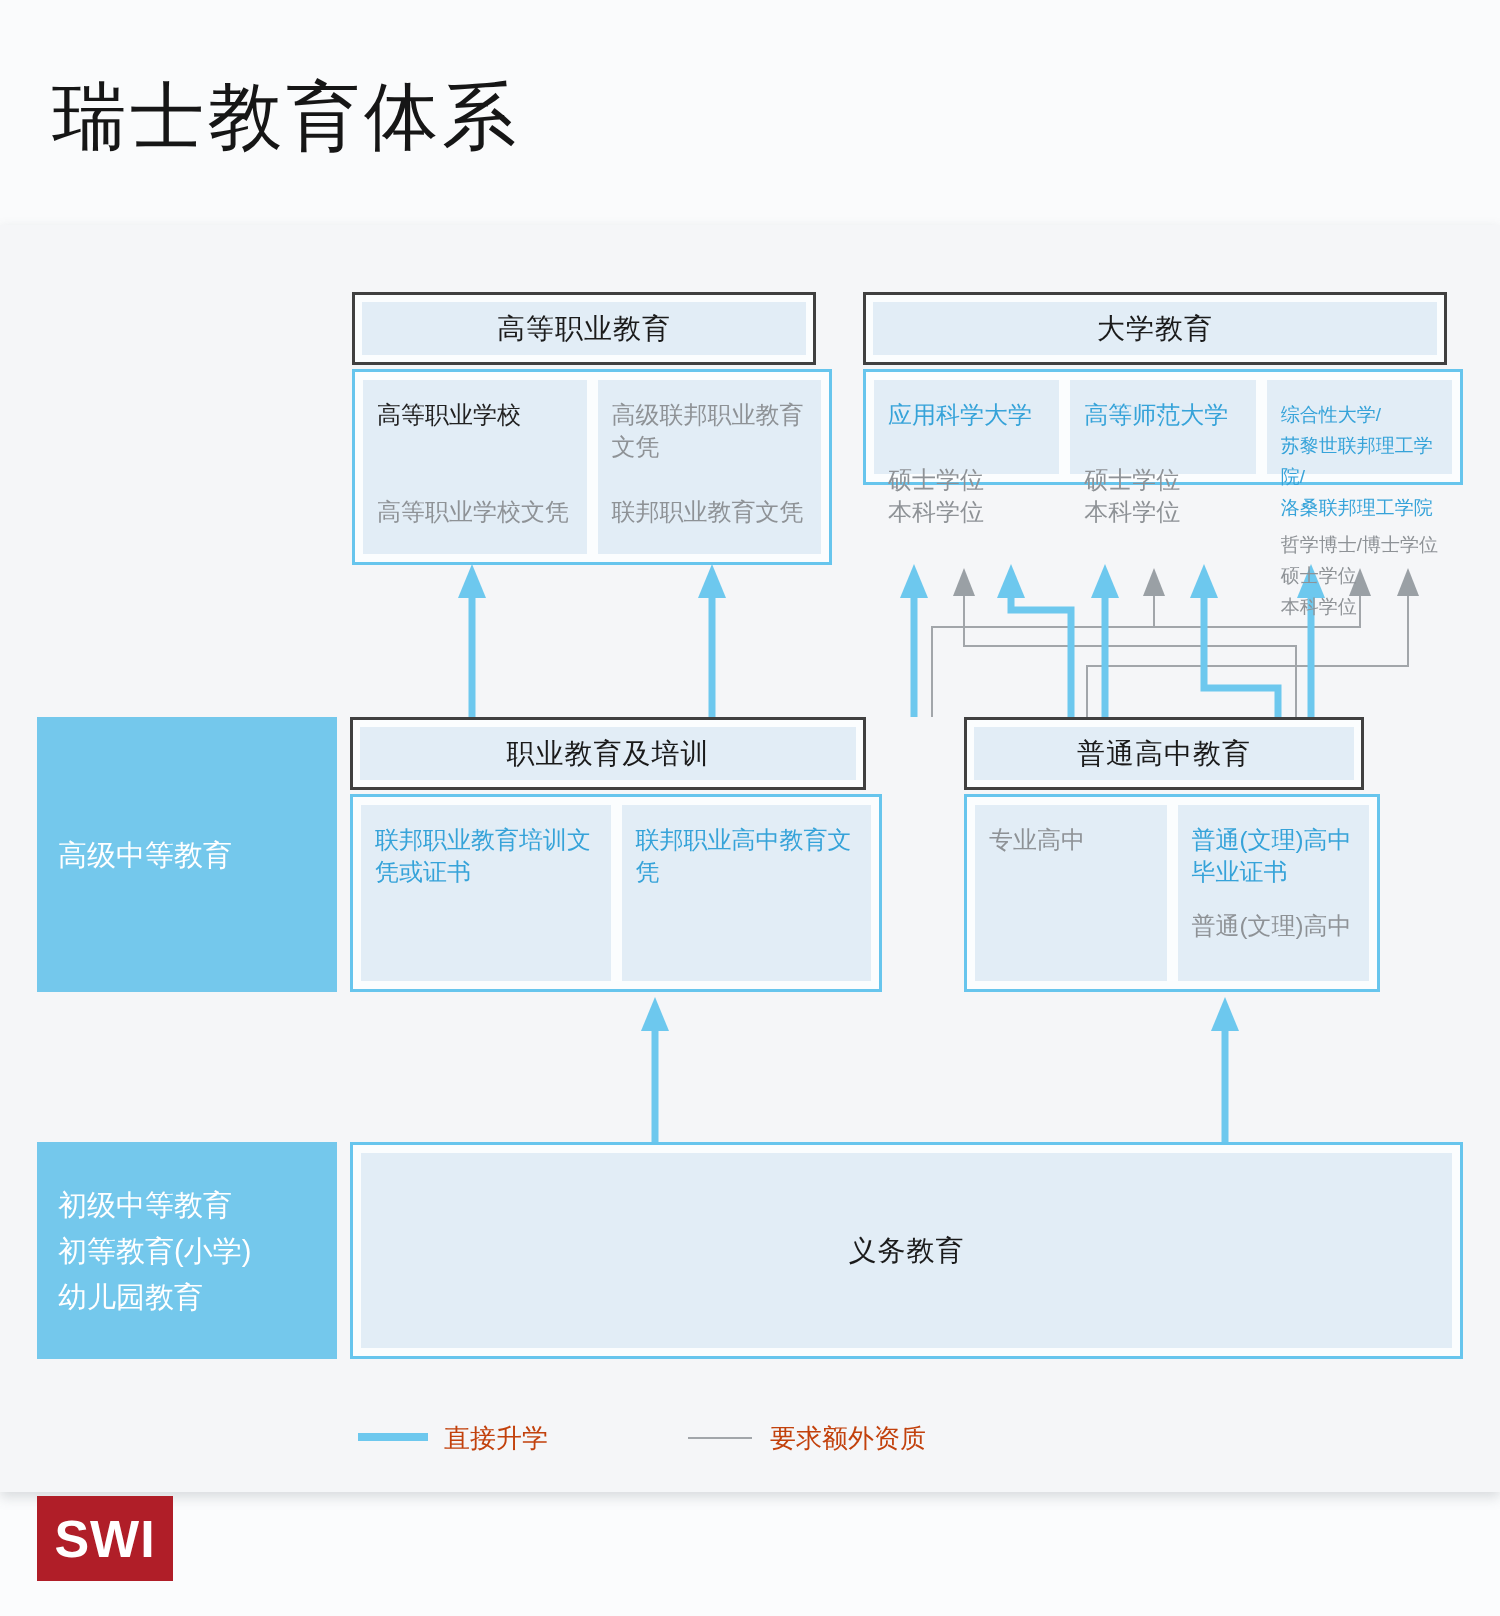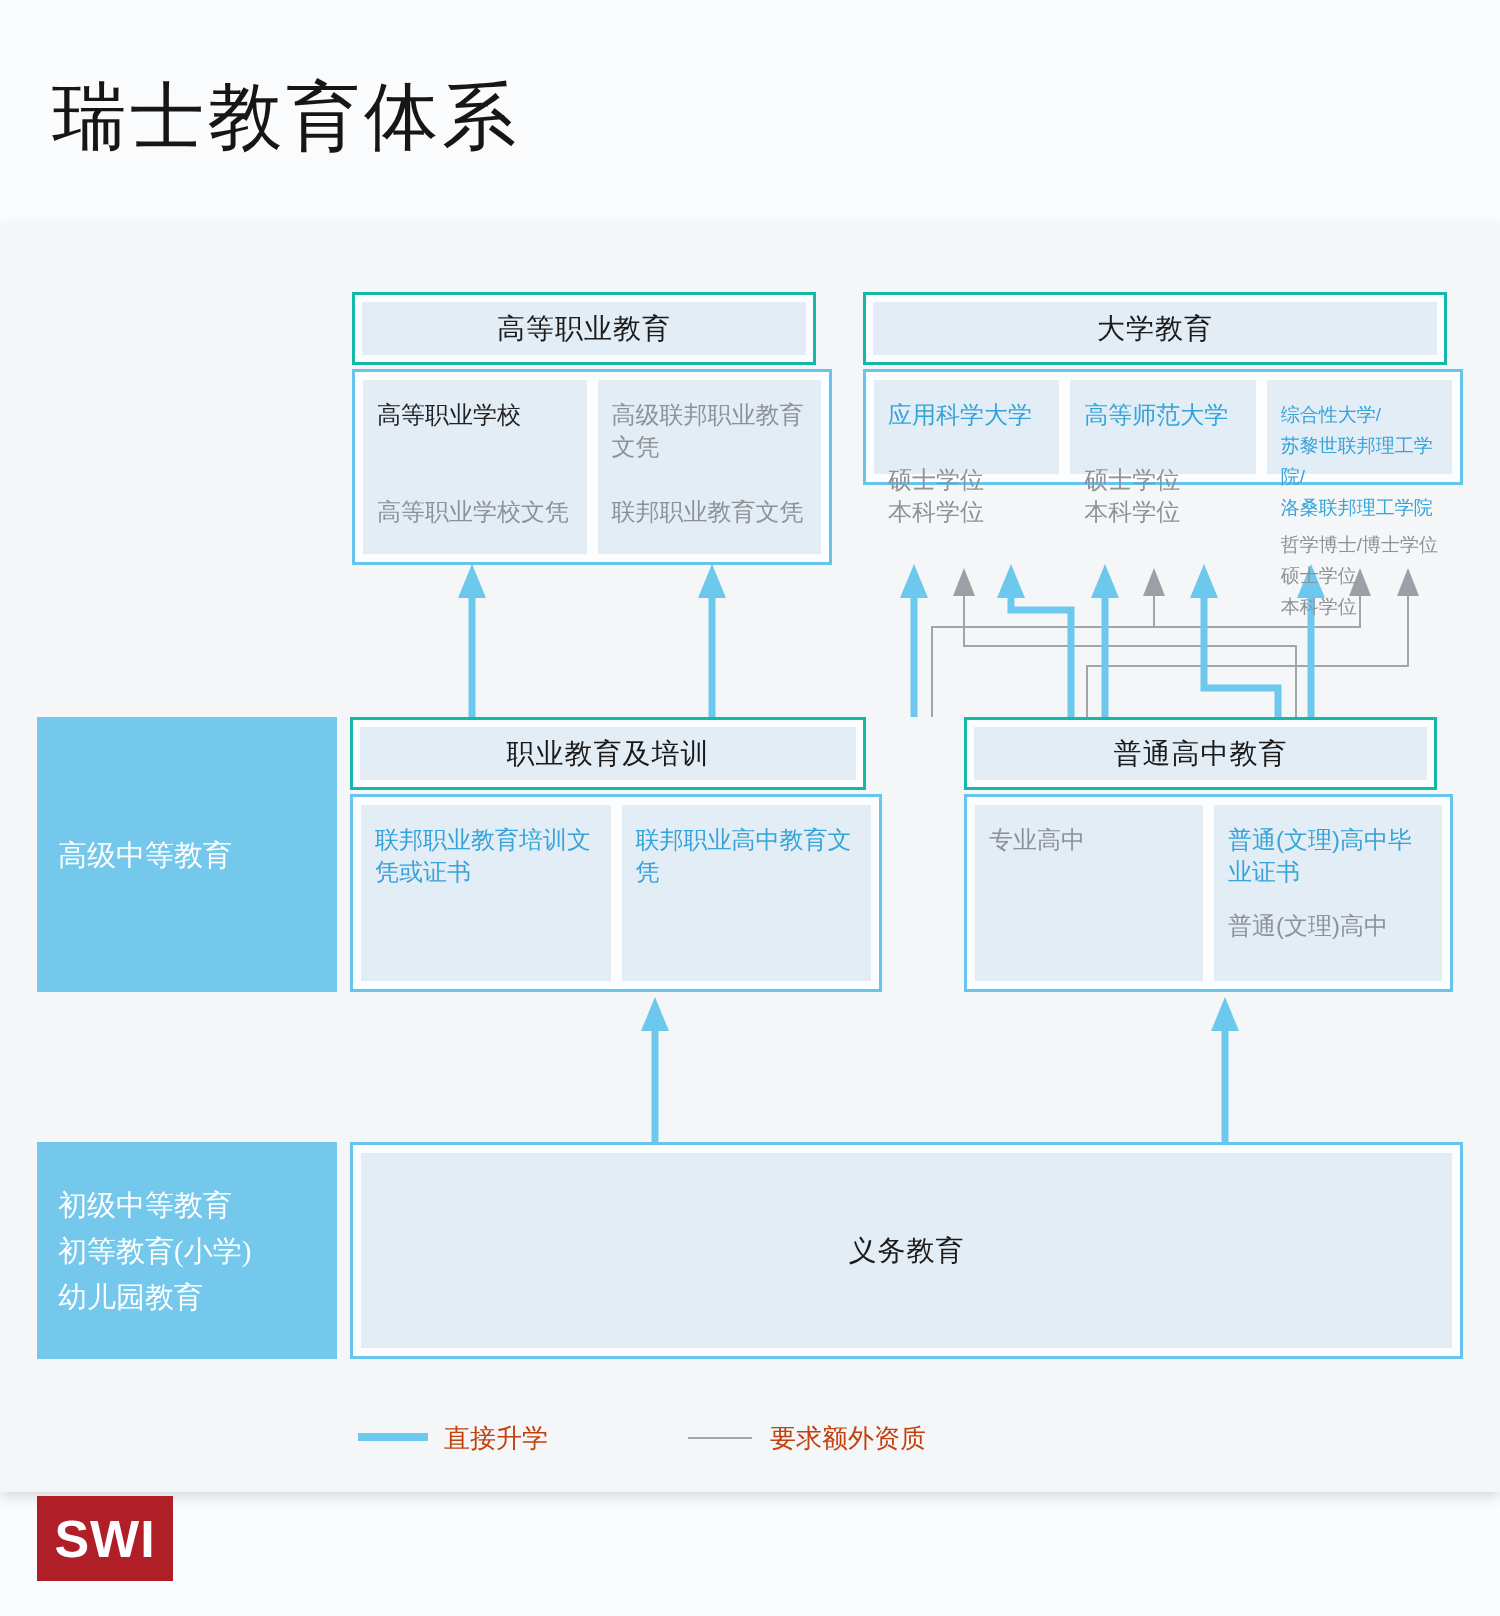--- a/index.html
+++ b/index.html
@@ -6,21 +6,21 @@
   body{font-family:"Liberation Sans",sans-serif;background:#eef0f2;}
   .canvas{position:relative;width:1500px;height:1616px;background:#f5f6f8;overflow:hidden;}
   .band-top{position:absolute;left:0;top:0;width:1500px;height:225px;background:#fafbfc;box-shadow:0 4px 12px rgba(90,100,110,.28);}
   .band-bottom{position:absolute;left:0;top:1492px;width:1500px;height:124px;background:#fbfcfd;}
   .mid-sheet{position:absolute;left:0;top:225px;width:1500px;height:1267px;background:#f5f6f8;box-shadow:0 5px 12px rgba(90,100,110,.22);}
   .title{position:absolute;left:40px;top:56px;margin:12px;font-size:74px;font-weight:400;letter-spacing:4px;color:#161616;}
   .side-label{position:absolute;left:37px;width:300px;background:#74c8ec;color:#ffffff;
               font-size:29px;line-height:46px;display:flex;align-items:center;
               padding-left:21px;box-sizing:border-box;white-space:pre-line;}
   .edu-box{position:absolute;}
-  .edu-head{position:absolute;left:0;right:16px;top:0;height:73px;border:3px solid #14b8a6;background:#fbfdfe;
+  .edu-head{position:absolute;left:0;right:16px;top:0;height:73px;border:3px solid #404040;background:#fbfdfe;
             padding:7px;box-sizing:border-box;}
   .edu-head-inner{background:#e2edf6;height:100%;display:flex;align-items:center;justify-content:center;
             font-size:28px;color:#1b1b1b;letter-spacing:1px;}
   .edu-body{position:absolute;left:0;right:0;top:77px;bottom:0;border:3px solid #67c5ed;background:#fbfdfe;
             padding:8px;box-sizing:border-box;display:flex;gap:11px;}
   .edu-col{flex:1;background:#e2edf6;padding:19px 14px;box-sizing:border-box;
            font-size:24px;line-height:32px;}
   .para{margin:0;white-space:pre-line;}
   .c-blue{color:#36a3d9;}
   .c-gray{color:#8e9296;}
@@ -145,36 +145,36 @@
     <div class="edu-body">
       <div class="edu-col">
         <p class="para h c-blue">联邦职业教育培训文凭或证书</p>
       </div>
       <div class="edu-col">
         <p class="para h c-blue">联邦职业高中教育文凭</p>
       </div>
     </div>
   </div>
 
-  <div class="edu-box gh" style="left:964px;top:717px;width:489px;height:275px;">
+  <div class="edu-box gh" style="left:964px;top:717px;width:416px;height:275px;">
     <div class="edu-head">
       <div class="edu-head-inner">普通高中教育</div>
     </div>
     <div class="edu-body">
       <div class="edu-col">
         <p class="para c-gray">专业高中</p>
       </div>
       <div class="edu-col">
         <p class="para h c-blue">普通(文理)高中毕业证书</p>
         <p class="para c-gray">普通(文理)高中</p>
       </div>
     </div>
   </div>
 
-  <div class="side-label" style="top:1142px;height:217px;font-family:Liberation Serif, serif;">初级中等教育
+  <div class="side-label" style="top:1142px;height:217px;">初级中等教育
 初等教育(小学)
 幼儿园教育</div>
 
   <div class="single-box" style="left:350px;top:1142px;width:1113px;height:217px;">
     <div class="single-inner">义务教育</div>
   </div>
 
   <div class="swatch-blue"></div>
   <div class="legend-text" style="left:444px;top:1421px;">直接升学</div>
   <div class="swatch-gray"></div>

